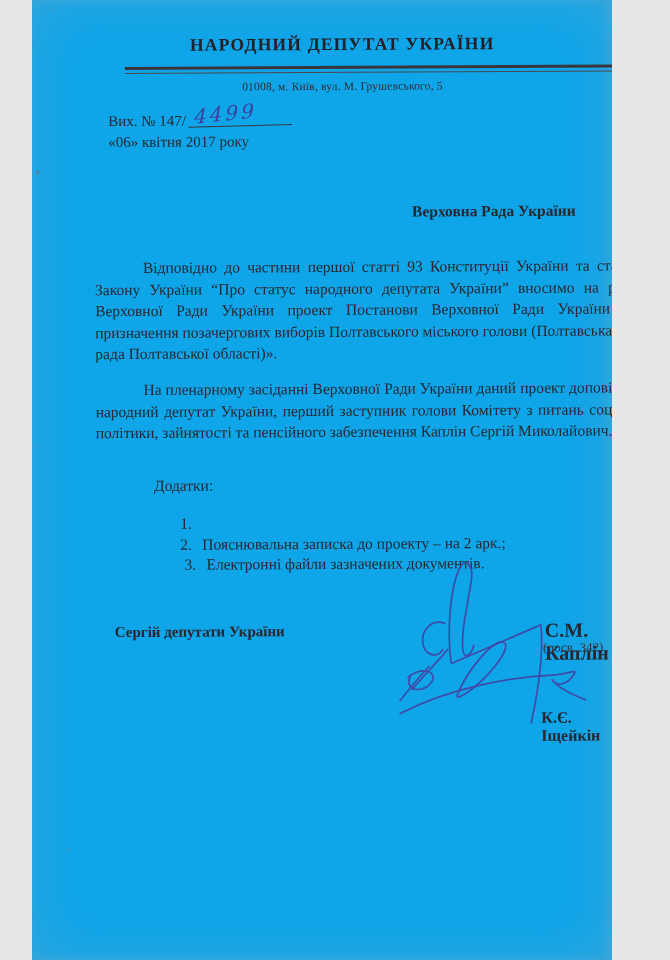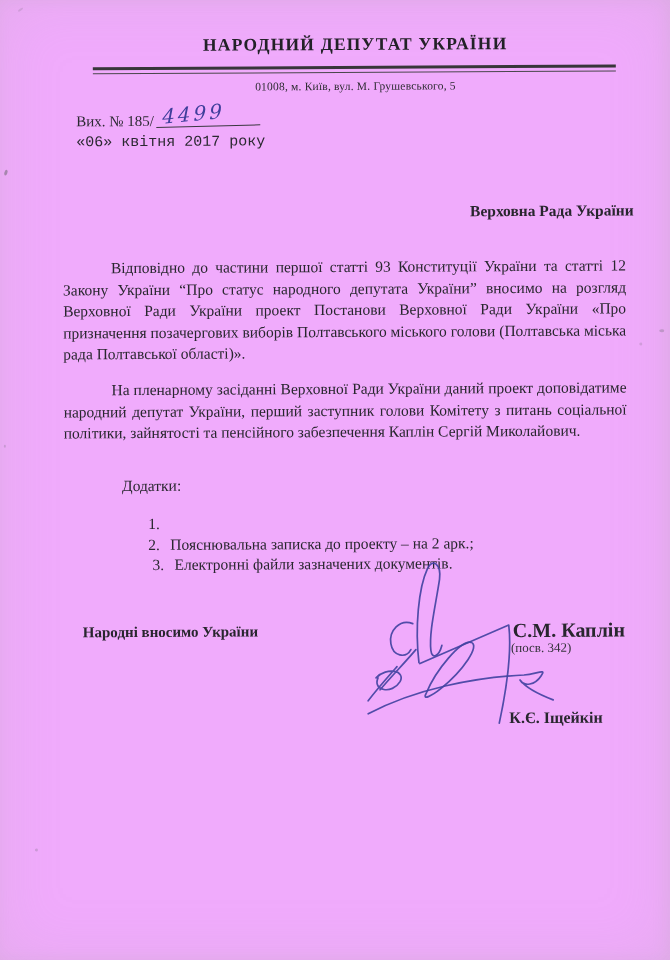--- a/index.html
+++ b/index.html
@@ -4,26 +4,27 @@
 <style>
   html,body{margin:0;padding:0;}
   body{
     width:670px;height:960px;
     background:#e9e6e8;
     font-family:"Liberation Serif","DejaVu Serif",serif;
     overflow:hidden;
   }
   .paper{
     position:relative;
-    width:670px;height:960px;
+    width:580px;height:960px;
     background:linear-gradient(115deg,#f8f6f7 0%,#f5f2f4 55%,#f3ف0f2 100%);
-    background-color:#f0abfc;
+    background-color:#0ea5e9;
     box-shadow:inset 0 0 60px rgba(185,175,182,0.22), inset -4px 0 14px rgba(180,172,178,0.18);
     color:#26242b;
     overflow:hidden;
+    margin-left:32px;
   }
   .tilt{position:absolute;inset:0;transform:rotate(-0.3deg);}
   .abs{position:absolute;}
   .center{text-align:center;}
   .serif{font-family:"Liberation Serif","DejaVu Serif",serif;}
 
   .doc-title{
     left:60px;right:15px;top:33px;
     font-size:17.5px;line-height:22px;letter-spacing:1.2px;
     color:#232128;font-weight:600;
@@ -47,21 +48,21 @@
     transform-origin:left bottom;
     font-family:"DejaVu Serif",serif;
     position:relative;top:-3px;left:6px;
   }
   .ref-underline{
     display:inline-block;width:104px;
     border-bottom:1.5px solid #3a3840;
     margin-left:2px;height:14px;
     transform:rotate(-1.2deg);
   }
-  .ref-line2{left:78px;top:133px;font-size:15px;color:#2b2931;font-family:Liberation Mono, monospace;}
+  .ref-line2{left:78px;top:133px;font-size:15px;color:#2b2931;}
 
   .addressee{
     left:380px;right:35px;top:203px;
     text-align:right;font-weight:bold;font-size:15.5px;color:#28262e;
   }
 
   .para{
     left:64px;width:563px;
     font-size:15.5px;line-height:21.5px;
     text-align:justify;text-indent:48px;
@@ -98,21 +99,21 @@
 <div class="paper">
   <div class="tilt">
 
     <div class="abs doc-title center serif">НАРОДНИЙ ДЕПУТАТ УКРАЇНИ</div>
 
     <div class="abs rule"></div>
 
     <div class="abs doc-address center">01008, м. Київ, вул. М. Грушевського, 5</div>
 
     <div class="abs ref-line1">
-      <span>Вих. № 185/</span><span class="ref-underline"><span class="hand-number">4499</span></span>
+      <span>Вих. № 147/</span><span class="ref-underline"><span class="hand-number">4499</span></span>
     </div>
 
     <div class="abs ref-line2">«06» квітня 2017 року</div>
 
     <div class="abs addressee">Верховна Рада України</div>
 
     <div class="abs para para1">Відповідно до частини першої статті 93 Конституції України та статті 12 Закону України “Про статус народного депутата України” вносимо на розгляд Верховної Ради України проект Постанови Верховної Ради України «Про призначення позачергових виборів Полтавського міського голови (Полтавська міська рада Полтавської області)».</div>
 
     <div class="abs para para2">На пленарному засіданні Верховної Ради України даний проект доповідатиме народний депутат України, перший заступник голови Комітету з питань соціальної політики, зайнятості та пенсійного забезпечення Каплін Сергій Миколайович.</div>
 
@@ -125,21 +126,21 @@
       <div class="attach-row">
         <span class="num">2.</span>
         <span>Пояснювальна записка до проекту – на 2 арк.;</span>
       </div>
       <div class="attach-row">
         <span class="num">3.</span>
         <span>Електронні файли зазначених документів.</span>
       </div>
     </div>
 
-    <div class="abs sig-left-title">Народні вносимо України</div>
+    <div class="abs sig-left-title">Сергій депутати України</div>
 
     <svg class="abs sig-svg" viewBox="0 0 212 182" xmlns="http://www.w3.org/2000/svg">
       <path d="M 65,113 C 61,78 65,38 74,19 C 79,8 88,15 86,30 C 82,56 75,83 77,101 C 78,110 85,107 88,96"></path>
       <path d="M 59,74 C 46,69 35,81 37,94 C 39,107 52,109 57,100"></path>
       <path d="M 62,100 C 50,114 36,128 26,140 M 22,128 C 33,117 52,121 46,132 C 38,145 18,141 24,128 M 14,151 C 24,138 34,127 43,117"></path>
       <path d="M 66,114 L 155,76 C 158,103 152,142 145,174"></path>
       <path d="M 72,144 C 82,120 107,91 117,93 C 127,96 109,121 87,139 C 77,147 68,151 72,144"></path>
       <path d="M 14,164 C 62,139 122,128 170,126 C 183,125 193,119 187,127 C 181,136 170,138 166,131 C 172,139 186,146 199,151"></path>
     </svg>
 

